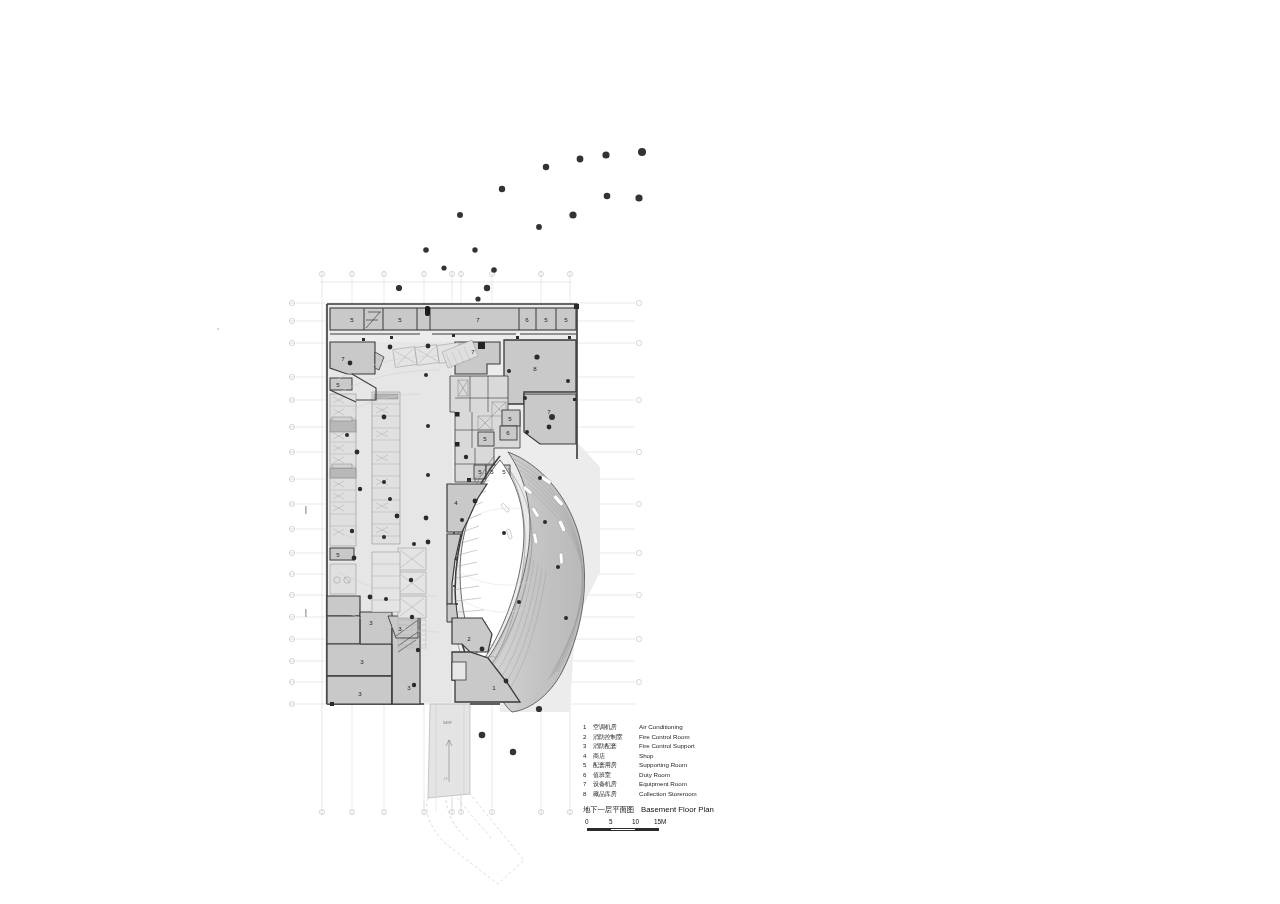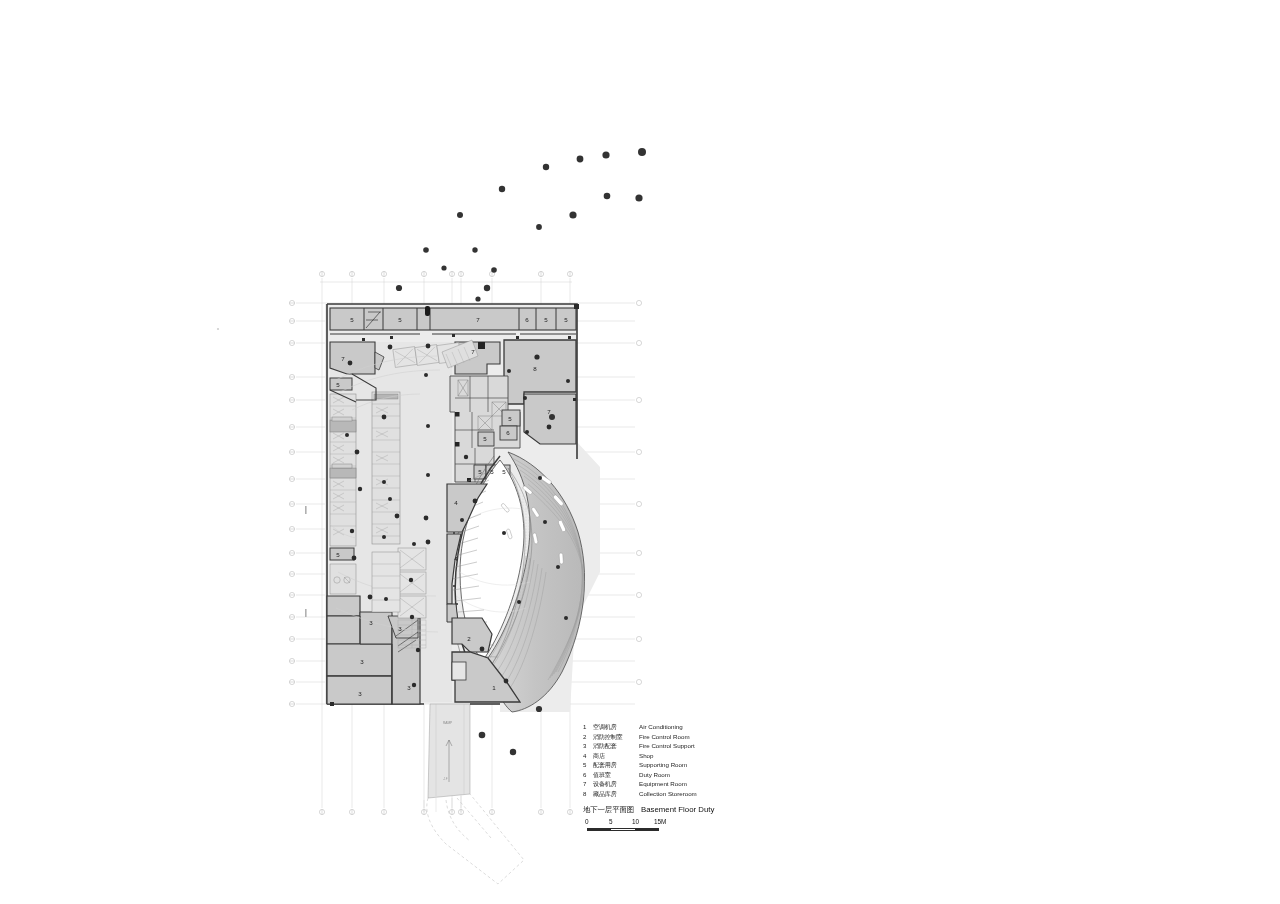--- a/index.html
+++ b/index.html
@@ -796,21 +796,21 @@
     </div>
     <div class="legend-row">
       <span class="legend-num">8</span>
       <span class="legend-cn">藏品库房</span>
       <span class="legend-en">Collection Storeroom</span>
     </div>
   </div>
 
   <div class="title-block">
     <span class="title-cn">地下一层平面图</span>
-    <span class="title-en">Basement Floor Duty</span>
+    <span class="title-en">Basement Floor Plan</span>
   </div>
 
   <div class="scalebar-block">
     <div class="sb-labels">
       <span class="sb-label" style="left:0px;">0</span>
       <span class="sb-label" style="left:24px;">5</span>
       <span class="sb-label" style="left:47px;">10</span>
       <span class="sb-label" style="left:69px;">15M</span>
     </div>
     <div class="sb-bar">

